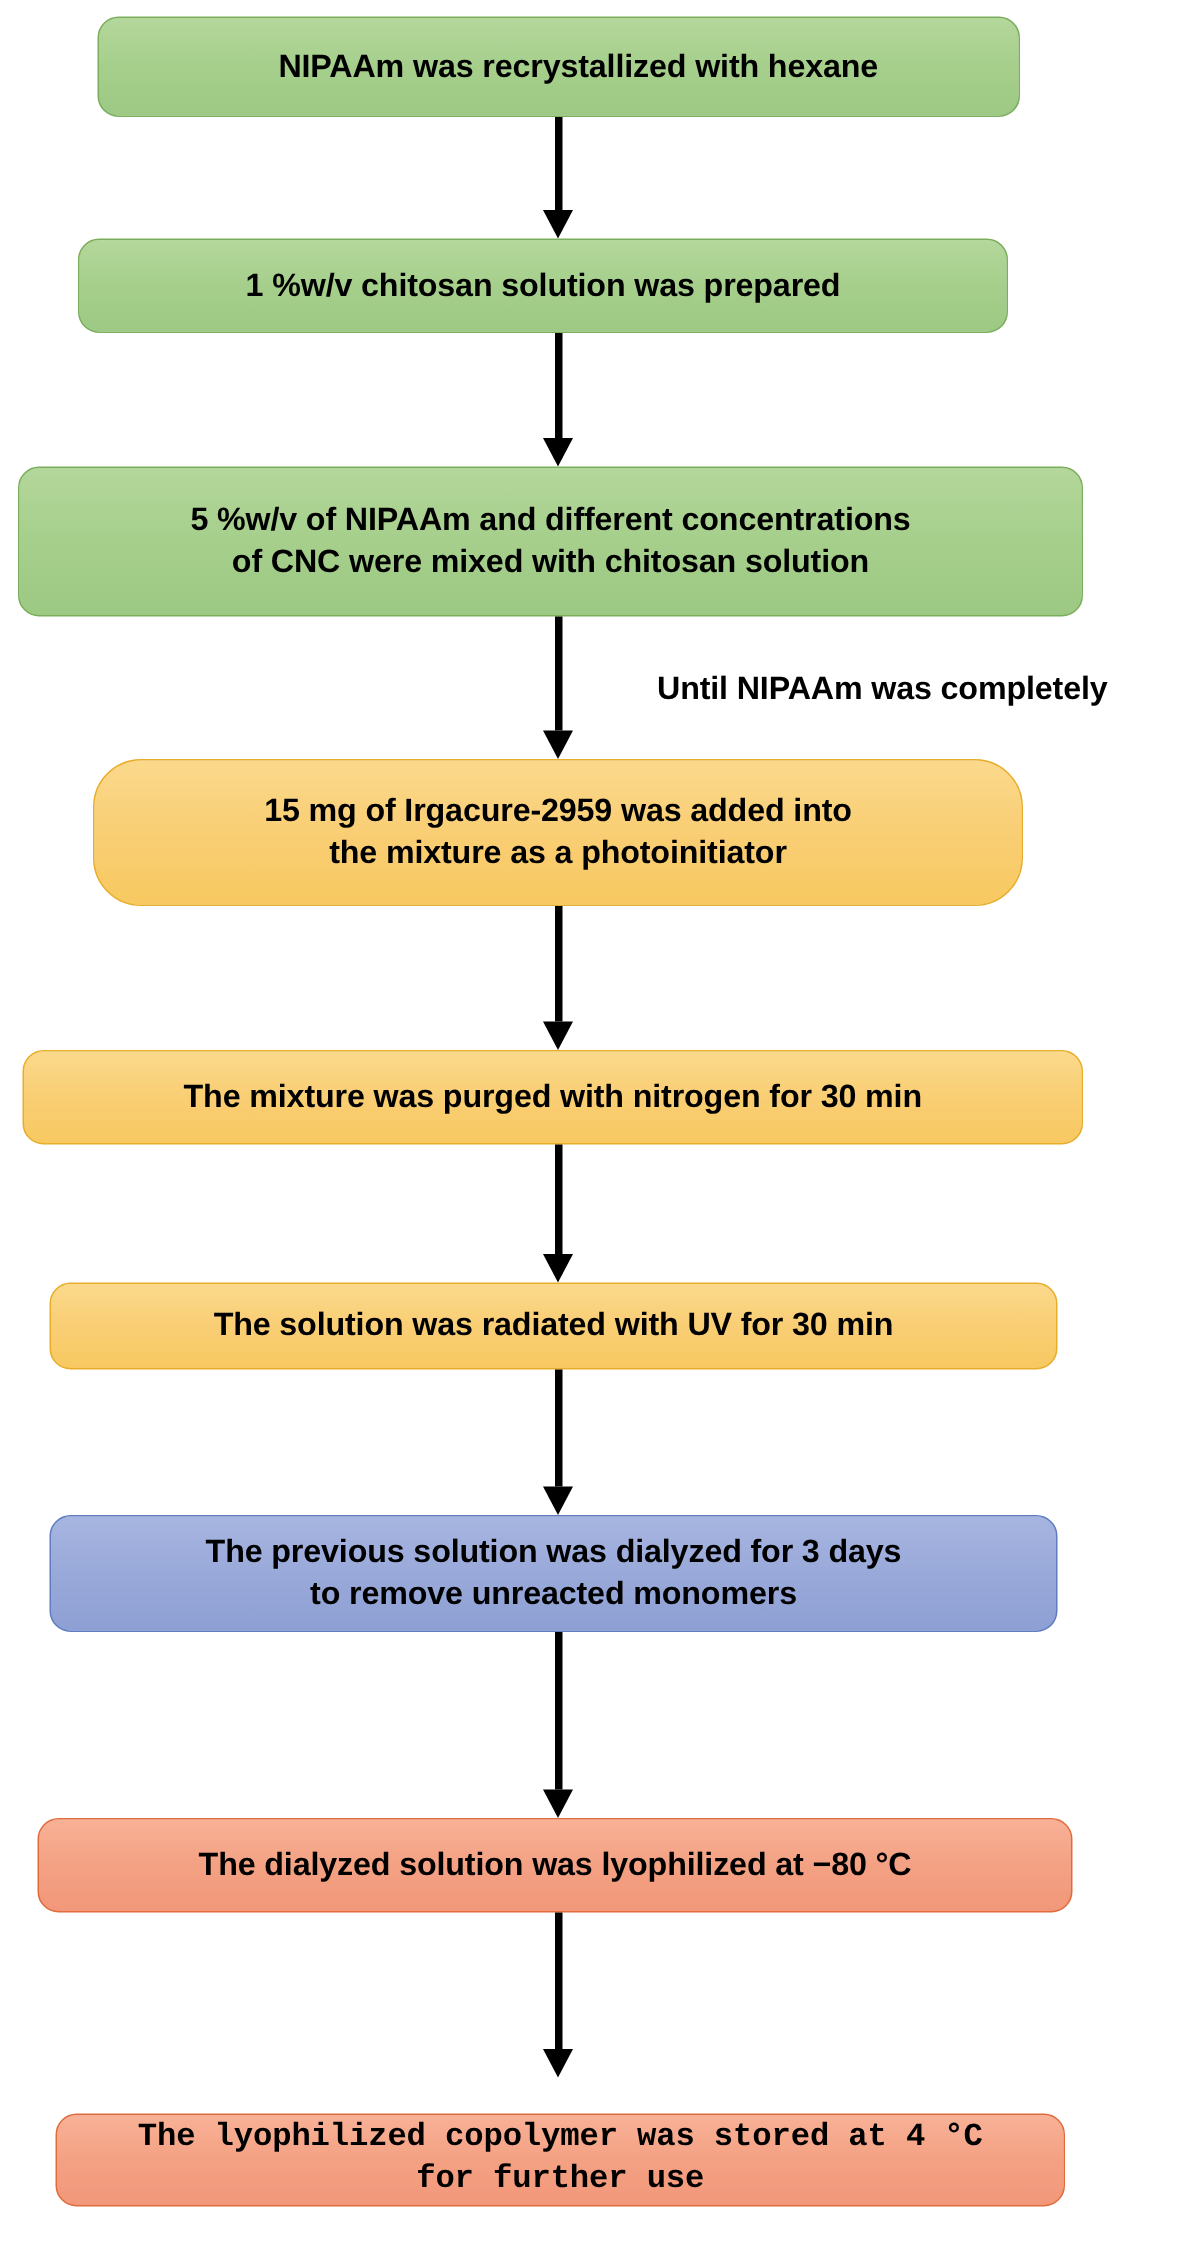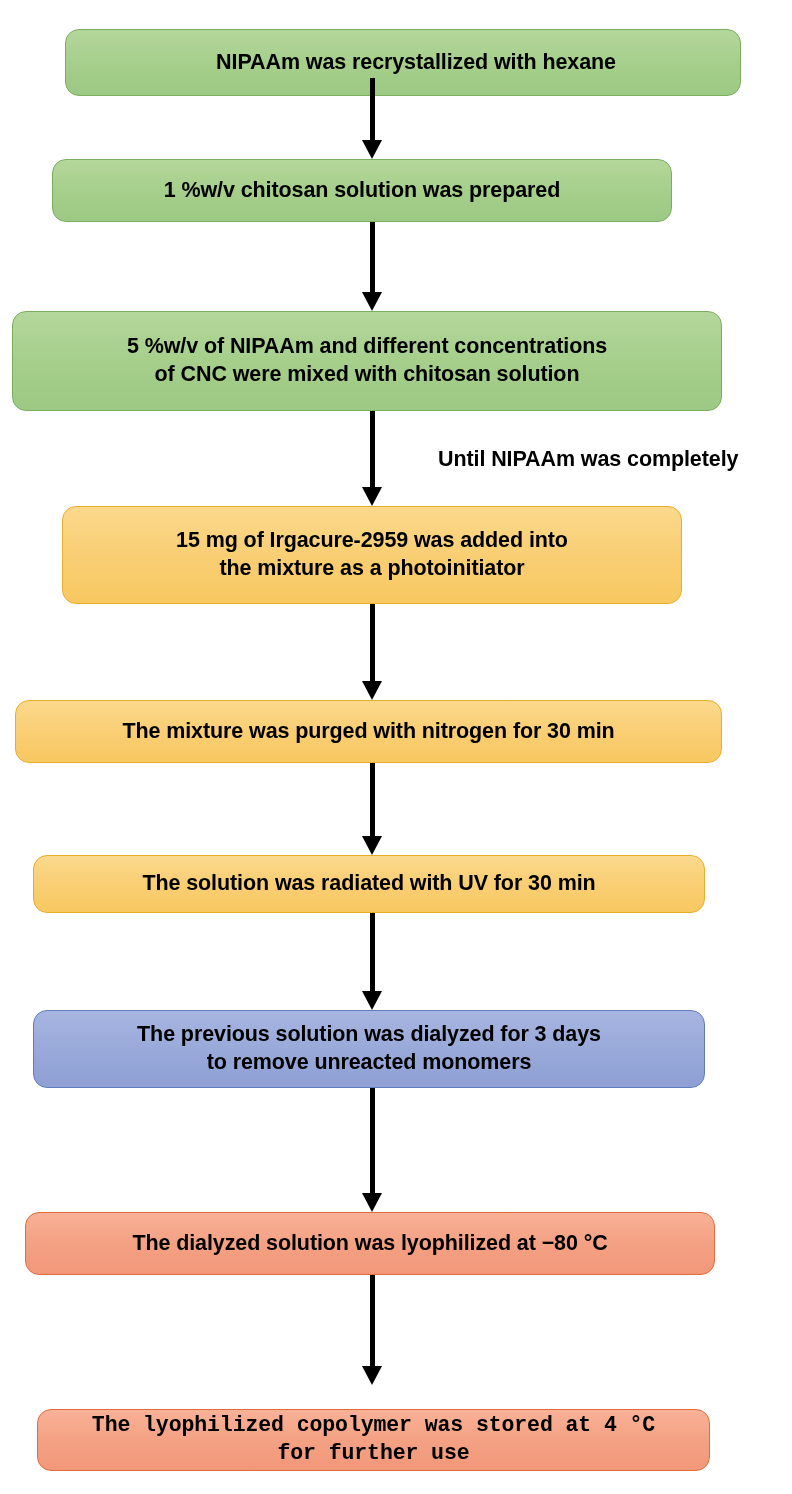--- a/index.html
+++ b/index.html
@@ -99,21 +99,21 @@
     color: #000000;
     white-space: nowrap;
     letter-spacing: -0.1px;
   }
 </style>
 </head>
 <body>
 
 <div id="flowchart">
 
-  <div class="node green" style="left:65px; top:29px; width:676px; height:67px;padding-left:36px;">
+  <div class="node green" style="left:65px; top:11px; width:615px; height:67px;padding-left:36px;">
     <span class="txt">NIPAAm was recrystallized with hexane</span>
   </div>
 
   <div class="arrow" style="top:78px; height:81px;">
     <div class="shaft" style="height:62px;"></div>
     <div class="head" style="top:62px;"></div>
   </div>
 
   <div class="node green" style="left:52px; top:159px; width:620px; height:63px;">
     <span class="txt">1 %w/v chitosan solution was prepared</span>
@@ -129,21 +129,21 @@
 of CNC were mixed with chitosan solution</span>
   </div>
 
   <div class="arrow" style="top:411px; height:95px;">
     <div class="shaft" style="height:76px;"></div>
     <div class="head" style="top:76px;"></div>
   </div>
 
   <div class="side-label" style="left:423px; top:447px;margin-left:15px;">Until NIPAAm was completely</div>
 
-  <div class="node yellow" style="left:62px; top:506px; width:620px; height:98px;">
+  <div class="node yellow" style="left:62px; top:506px; width:620px; height:98px;border-radius:32px;">
     <span class="txt">15 mg of Irgacure-2959 was added into
 the mixture as a photoinitiator</span>
   </div>
 
   <div class="arrow" style="top:604px; height:96px;">
     <div class="shaft" style="height:77px;"></div>
     <div class="head" style="top:77px;"></div>
   </div>
 
   <div class="node yellow" style="left:15px; top:700px; width:707px; height:63px;align-items:center;">

